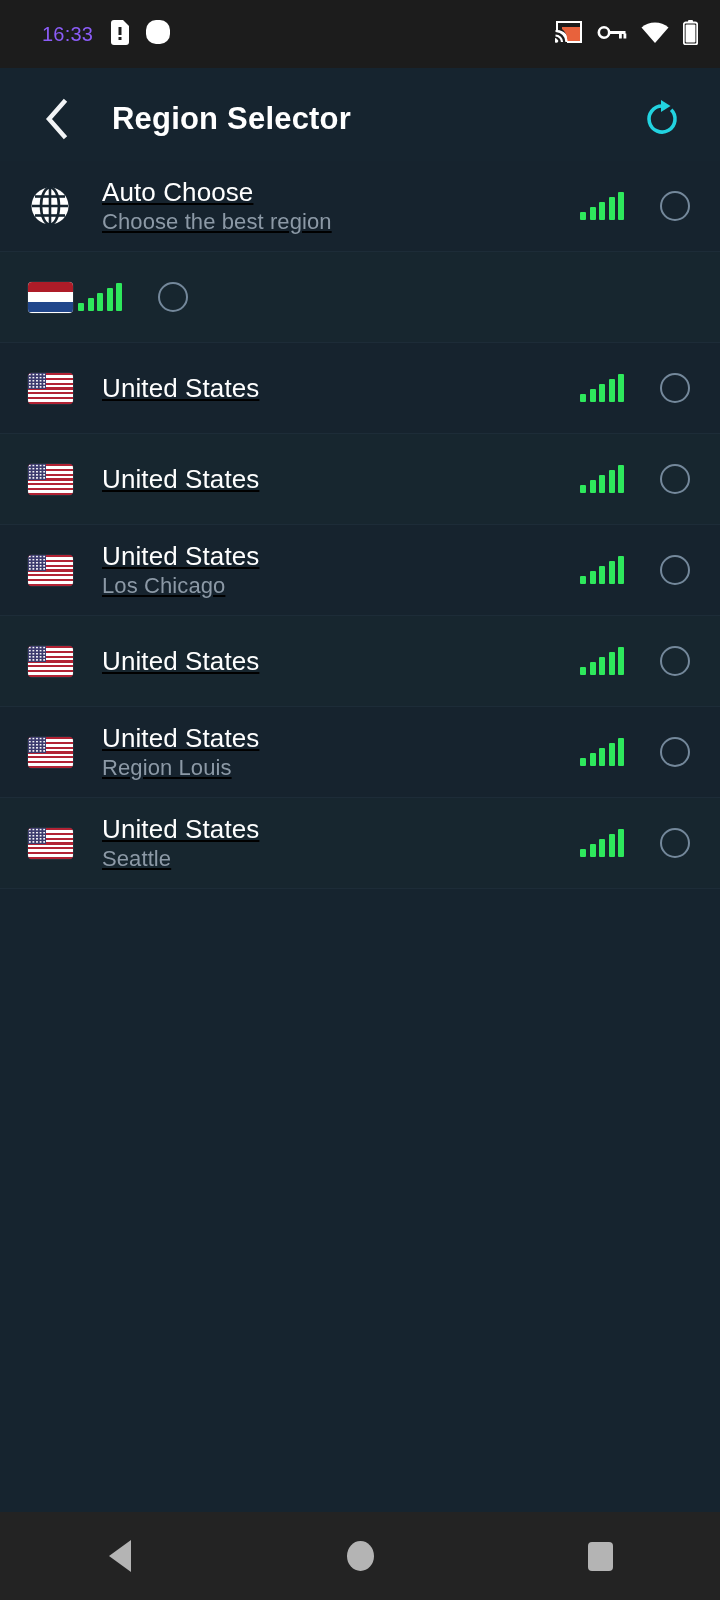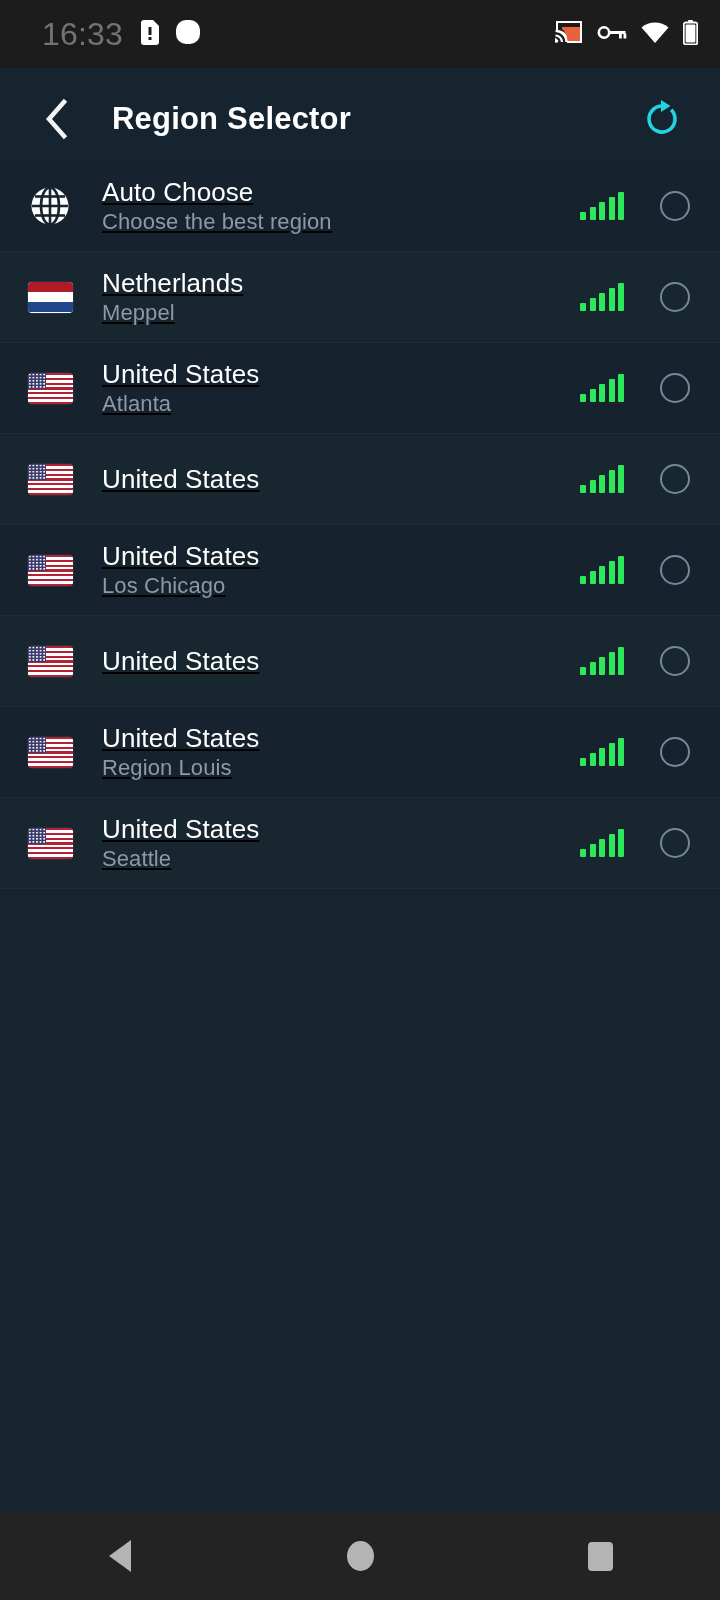--- a/index.html
+++ b/index.html
@@ -11,21 +11,21 @@
   }
   #app { position: relative; width: 720px; height: 1600px; background: #16242f; }
 
   
   .statusbar {
     height: 68px; background: #1c1c1c;
     display: flex; align-items: center;
     padding: 0 22px 0 42px;
   }
   .sb-time {
-    color: #737373; font-size: 32px; font-weight: 400;
+    color: #8b5cf6; font-size: 20px; font-weight: 400;
     letter-spacing: 0.2px;
   }
   .sb-left-icons { display: flex; align-items: center; gap: 16px; margin-left: 18px; }
   .sb-right { margin-left: auto; display: flex; align-items: center; gap: 14px; }
   .sb-ico { display: block; }
 
   
   .appbar {
     height: 93px; background: #16242f;
     display: flex; align-items: center;
@@ -251,24 +251,20 @@
     </div>
 
     <div class="row alt">
       <div class="row-icon">
         <div class="flag flag-nl">
           <div class="s1"></div>
             <div class="s2"></div>
             <div class="s3"></div>
         </div>
       </div>
-      <div class="row-text">
-        <div class="row-title">Netherlands</div>
-        <div class="row-sub">Meppel</div>
-      </div>
       <div class="signal">
         <span class="bar b1"></span>
           <span class="bar b2"></span>
           <span class="bar b3"></span>
           <span class="bar b4"></span>
           <span class="bar b5"></span>
       </div>
       <div class="radio"></div>
     </div>
 
@@ -276,21 +272,20 @@
       <div class="row-icon">
         <div class="flag flag-us">
           <div class="stripes"></div>
             <div class="canton">
               <div class="stars"></div>
             </div>
         </div>
       </div>
       <div class="row-text">
         <div class="row-title">United States</div>
-        <div class="row-sub">Atlanta</div>
       </div>
       <div class="signal">
         <span class="bar b1"></span>
           <span class="bar b2"></span>
           <span class="bar b3"></span>
           <span class="bar b4"></span>
           <span class="bar b5"></span>
       </div>
       <div class="radio"></div>
     </div>

